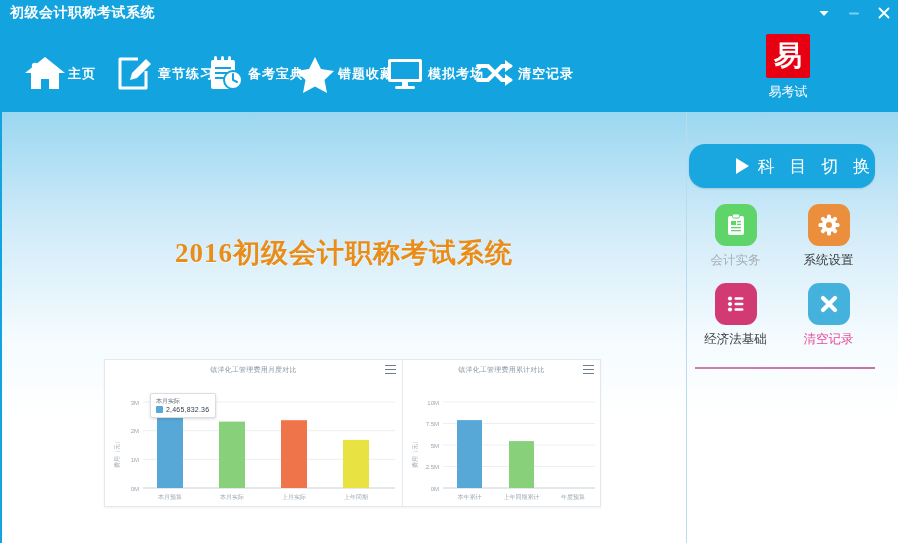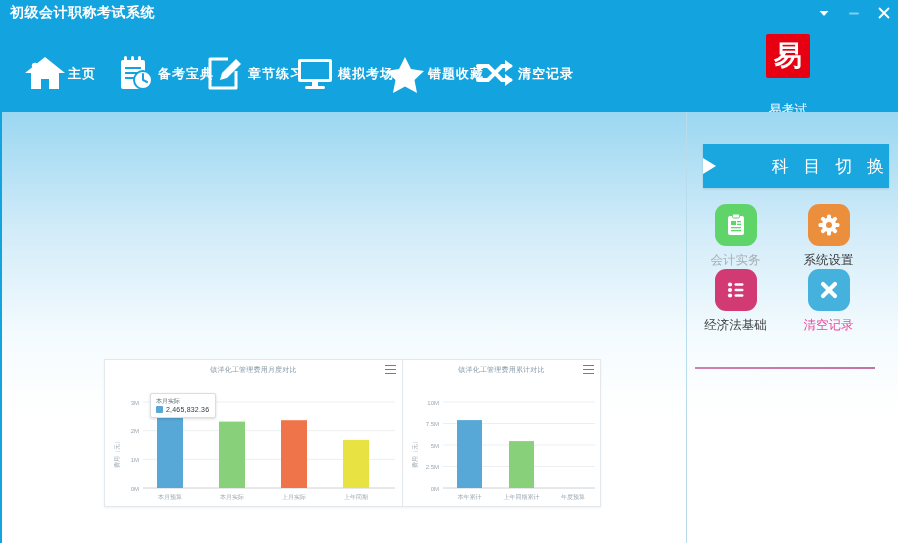--- a/index.html
+++ b/index.html
@@ -43,21 +43,21 @@
   .brand{
     position:absolute; right:72px; top:8px; width:76px;
     display:flex; flex-direction:column; align-items:center; cursor:pointer;
   }
   .brand .blogo{
     width:44px; height:44px; background:#e60012; border-radius:2px;
     display:flex; align-items:center; justify-content:center;
     color:#fff; font-size:28px; font-weight:bold; line-height:1;
     font-family:"DejaVu Sans",sans-serif;
   }
-  .brand .blabel{ margin-top:23px; font-size:13px; color:#ffffff; white-space:nowrap; }
+  .brand .blabel{ margin-top:5px; font-size:13px; color:#ffffff; white-space:nowrap; }
 
   
   .stage{
     position:absolute; left:0; top:112px; width:898px; height:431px;
     background:linear-gradient(to bottom,#9bd7f1 0%,#d3ecf9 28%,#f4fbfe 52%,#ffffff 70%,#ffffff 100%);
   }
   .leftedge{ position:absolute; left:0; top:112px; width:2px; height:431px; background:#13a4e0; }
 
   
   .main{
@@ -110,34 +110,34 @@
   .tooltip .row{ display:flex; align-items:center; gap:3px; margin-top:1px; }
   .tooltip .sw{ width:7px; height:7px; background:#57a8d6; border-radius:1px; }
   .tooltip .val{ font-size:7px; color:#33404a; letter-spacing:.2px; }
 
   
   .divider{ position:absolute; left:686px; top:112px; width:1px; height:431px; background:#b9dced; }
   .side{
     position:absolute; left:687px; top:112px; width:211px; height:431px;
   }
   .switchbtn{
-    position:absolute; left:16px; top:32px; width:186px; height:44px;
-    background:#1aa7e0; border-radius:0;
-    display:flex; align-items:center; justify-content:space-between; gap:9px;
+    position:absolute; left:2px; top:32px; width:186px; height:44px;
+    background:#1aa7e0; border-radius:16px;
+    display:flex; align-items:center; justify-content:flex-end; gap:9px;
     cursor:pointer; box-shadow:0 1px 2px rgba(0,0,0,.12);
   }
   .switchbtn .ply{
     width:0;height:0;border-left:13px solid #fff;
     border-top:8px solid transparent;border-bottom:8px solid transparent;
   }
   .switchbtn .stxt{ font-size:17px; color:#fff; letter-spacing:5px; font-weight:500; }
 
   .grid{
     position:absolute; left:2px; top:92px; width:186px;
-    display:grid; grid-template-columns:1fr 1fr; 
+    display:grid; grid-template-columns:1fr 1fr; row-gap:14px;
   }
   .cell{ display:flex; flex-direction:column; align-items:center; cursor:pointer; }
   .cell .tile{
     width:42px; height:42px; border-radius:11px;
     display:flex; align-items:center; justify-content:center;
   }
   .cell .clabel{ margin-top:6px; font-size:12.5px; white-space:nowrap; }
 
   .underline{
     position:absolute; left:8px; top:255px; width:180px; height:2px;
@@ -175,20 +175,30 @@
     <div class="toolitems">
 
       <div class="tool">
         <div class="ticon">
           <svg width="46" height="40" viewBox="0 0 46 40">
             <path d="M23 4 L43 20 L37 20 L37 36 L27 36 L27 26 L19 26 L19 36 L9 36 L9 20 L3 20 Z" fill="#ffffff"></path>
             <circle cx="13" cy="13" r="3.2" fill="#ffffff"></circle>
           </svg>
         </div>
         <div class="tlabel">主页</div>
+      </div>
+
+      <div class="tool">
+        <div class="ticon">
+          <svg width="46" height="40" viewBox="0 0 46 40">
+            <path d="M34 18 L34 35 L8 35 L8 6 L26 6" stroke="#ffffff" stroke-width="3" fill="none" stroke-linejoin="round"></path>
+            <path d="M18 27 L20 20 L34 6 L39 11 L25 25 Z" fill="#ffffff"></path>
+          </svg>
+        </div>
+        <div class="tlabel">章节练习</div>
       </div>
 
       <div class="tool">
         <div class="ticon">
           <svg width="46" height="40" viewBox="0 0 46 40">
             <rect x="9" y="7" width="24" height="29" rx="2" fill="#ffffff"></rect>
             <rect x="12" y="3" width="3" height="7" rx="1.5" fill="#ffffff"></rect>
             <rect x="19" y="3" width="3" height="7" rx="1.5" fill="#ffffff"></rect>
             <rect x="26" y="3" width="3" height="7" rx="1.5" fill="#ffffff"></rect>
             <rect x="13" y="14" width="16" height="2" fill="#13a4e0"></rect>
@@ -197,51 +207,41 @@
             <circle cx="31" cy="27" r="9" fill="#ffffff" stroke="#13a4e0" stroke-width="2"></circle>
             <path d="M31 21 L31 27 L35 29" stroke="#13a4e0" stroke-width="2" fill="none" stroke-linecap="round"></path>
           </svg>
         </div>
         <div class="tlabel">备考宝典</div>
       </div>
 
       <div class="tool">
         <div class="ticon">
           <svg width="46" height="40" viewBox="0 0 46 40">
-            <path d="M34 18 L34 35 L8 35 L8 6 L26 6" stroke="#ffffff" stroke-width="3" fill="none" stroke-linejoin="round"></path>
-            <path d="M18 27 L20 20 L34 6 L39 11 L25 25 Z" fill="#ffffff"></path>
-          </svg>
-        </div>
-        <div class="tlabel">章节练习</div>
+            <path d="M23 4 L29 16 L42 18 L32.5 27 L35 40 L23 33.5 L11 40 L13.5 27 L4 18 L17 16 Z" fill="#ffffff"></path>
+          </svg>
+        </div>
+        <div class="tlabel">错题收藏</div>
       </div>
 
       <div class="tool">
         <div class="ticon">
           <svg width="46" height="40" viewBox="0 0 46 40">
             <rect x="6" y="6" width="34" height="23" rx="2" fill="#ffffff"></rect>
             <rect x="9" y="9" width="28" height="17" fill="#13a4e0"></rect>
             <rect x="20" y="29" width="6" height="5" fill="#ffffff"></rect>
             <rect x="13" y="33" width="20" height="3" rx="1.5" fill="#ffffff"></rect>
           </svg>
         </div>
         <div class="tlabel">模拟考场</div>
       </div>
 
       <div class="tool">
         <div class="ticon">
           <svg width="46" height="40" viewBox="0 0 46 40">
-            <path d="M23 4 L29 16 L42 18 L32.5 27 L35 40 L23 33.5 L11 40 L13.5 27 L4 18 L17 16 Z" fill="#ffffff"></path>
-          </svg>
-        </div>
-        <div class="tlabel">错题收藏</div>
-      </div>
-
-      <div class="tool">
-        <div class="ticon">
-          <svg width="46" height="40" viewBox="0 0 46 40">
             <path d="M6 13 L16 13 L30 27 L38 27" stroke="#ffffff" stroke-width="4" fill="none" stroke-linecap="round"></path>
             <path d="M6 27 L16 27 L30 13 L38 13" stroke="#ffffff" stroke-width="4" fill="none" stroke-linecap="round"></path>
             <path d="M33 7 L41 13 L33 19 Z" fill="#ffffff"></path>
             <path d="M33 21 L41 27 L33 33 Z" fill="#ffffff"></path>
           </svg>
         </div>
         <div class="tlabel">清空记录</div>
       </div>
 
     </div>
@@ -250,20 +250,21 @@
       <div class="blogo">易</div>
       <div class="blabel">易考试</div>
     </div>
   </div>
 
   <div class="stage"></div>
   <div class="leftedge"></div>
 
   <div class="main">
 
+    <div class="maintitle">2016初级会计职称考试系统</div>
 
     <div class="charts">
 
       <div class="chartcard left">
         <div class="chtitle">镇洋化工管理费用月度对比</div>
         <div class="hamb">
             <i></i>
             <i></i>
             <i></i>
           </div>

